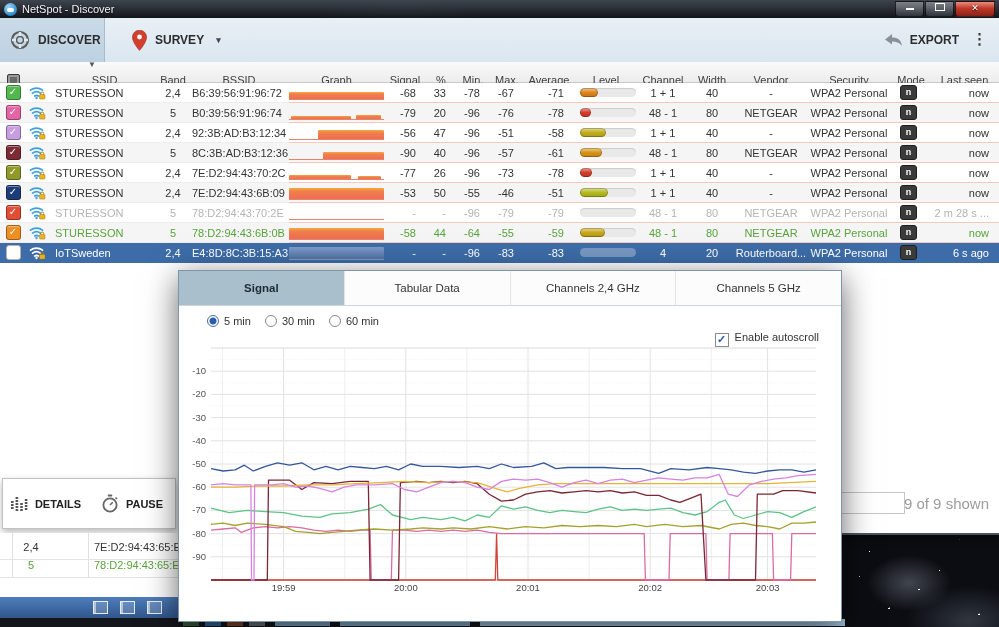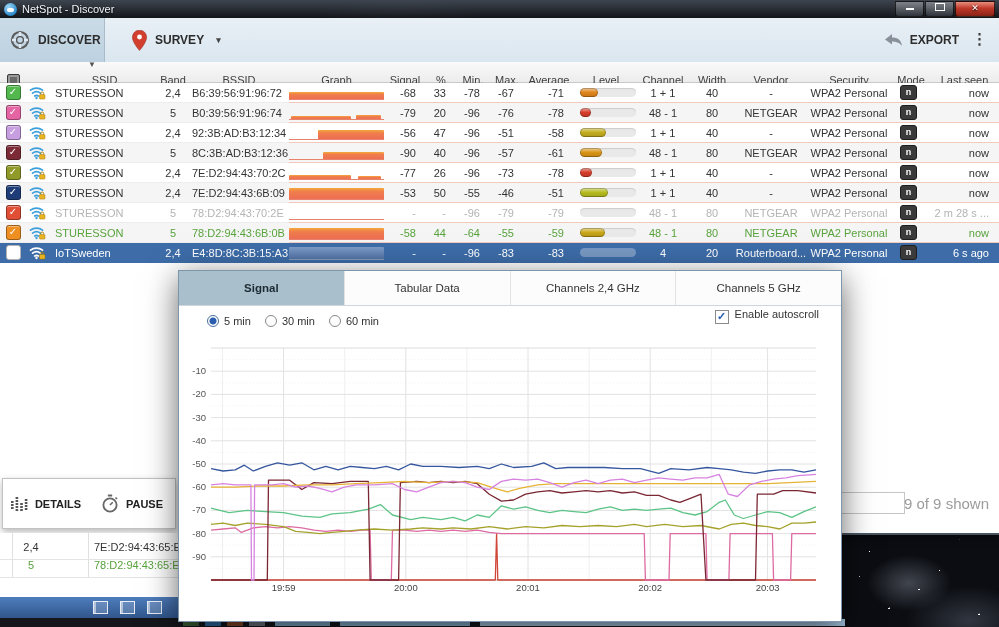--- a/index.html
+++ b/index.html
@@ -127,21 +127,21 @@
   .dtab{flex:1;display:flex;align-items:center;justify-content:center;font-size:11.5px;color:#333;
     background:#fcfcfc;border-right:1px solid #e3e3e3}
   .dtab:last-child{border-right:none}
   .dtab.active{background:#a9bfcc;font-weight:bold;color:#1d2b33}
   .dctl{height:34px;position:relative;font-size:11px;color:#333}
   .radio{width:12px;height:12px;border:1px solid #8a8a8a;border-radius:50%;background:#fdfdfd;display:inline-block;
     vertical-align:-2px;margin-right:5px;box-sizing:border-box}
   .radio.on{border-color:#4a6f9e;background:radial-gradient(circle,#2a5db0 0 3px,#fff 4px)}
   .rlabel{margin-right:14px}
   .radios{position:absolute;left:28px;top:9px}
-  .autoscroll{position:absolute;right:22px;top:2px}
+  .autoscroll{position:absolute;right:22px;top:25px}
   .ckbox{width:12px;height:12px;border:1px solid #8a8a8a;background:#fff;display:inline-block;vertical-align:-2px;
     margin-right:6px;color:#2a5db0;font-size:11px;line-height:11px;text-align:center;font-weight:bold}
   .chartwrap{position:relative}
   
   .icon-svg{flex:none}
 </style>
 </head>
 <body>
 
 <div class="titlebar">

